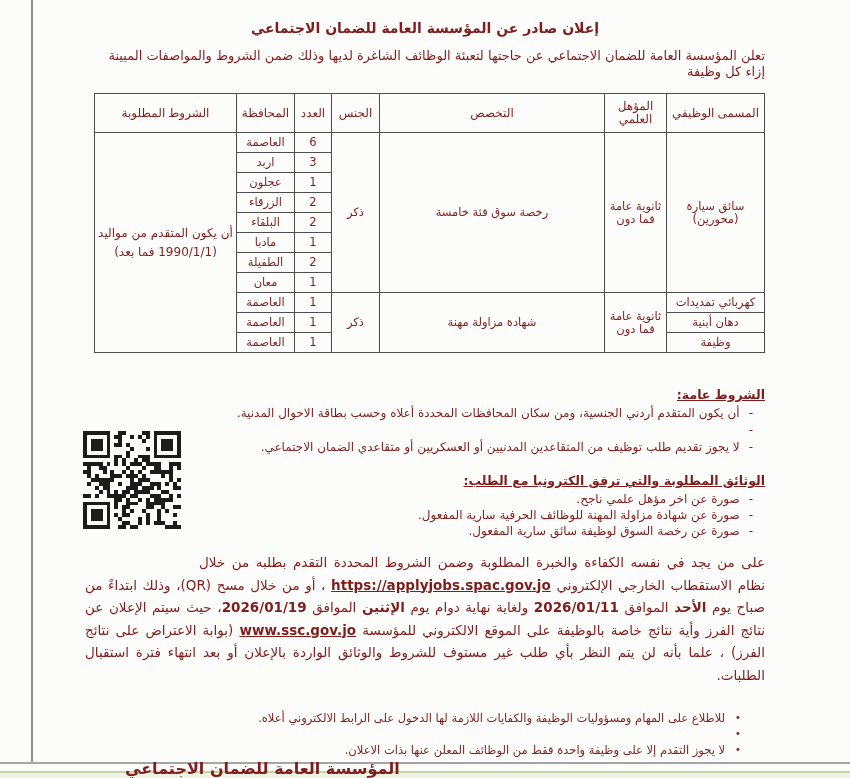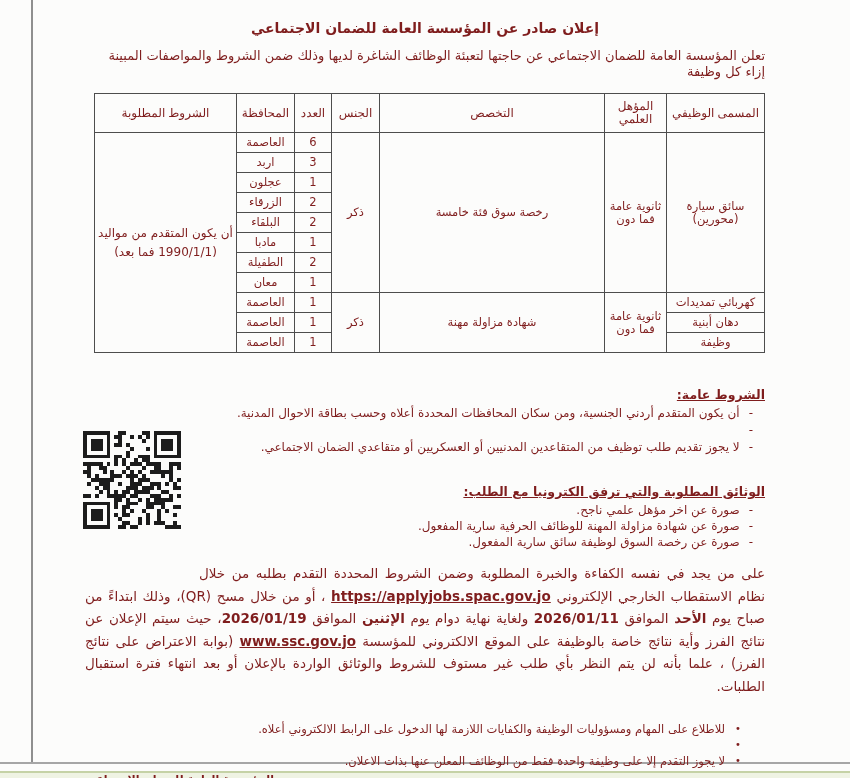--- a/index.html
+++ b/index.html
@@ -18,39 +18,39 @@
   table.jobs{border-collapse:collapse;table-layout:fixed;width:670px;margin-top:13px;
              font-size:11.5px;line-height:13px;}
   table.jobs th,table.jobs td{border:1px solid #4d4d4d;text-align:center;vertical-align:middle;
              padding:0 2px;overflow:hidden;}
   table.jobs th{height:38px;font-weight:normal;font-size:12px;font-family:Liberation Serif, serif;}
   table.jobs td{height:19px;}
   td.cond{font-size:12px;line-height:19px;}
 
   .sec-heading{margin:0;font-size:12.5px;font-weight:bold;text-decoration:underline;line-height:15px;}
   .h-general{margin-top:34px;}
-  .h-docs{margin-top:28px;}
+  .h-docs{margin-top:17px;}
   .dash-list{margin-top:3px;padding:0 12px 0 0;font-size:12px;}
   .dash-item{display:flex;gap:9px;line-height:17px;}
   .dash-item .mark{flex:0 0 auto;}
   .docs-list .dash-item{line-height:16px;}
 
   .qr{position:absolute;left:83px;top:428px;width:98px;height:104px;}
 
   .apply{margin:12px 0 0;font-size:13.5px;line-height:22.5px;text-align:justify;}
   .apply .qr-clear{float:left;width:114px;height:14px;}
   .apply .b{font-weight:bold;}
   .apply .num{font-weight:bold;unicode-bidi:embed;}
   .apply .link{font-weight:bold;text-decoration:underline;unicode-bidi:embed;}
 
   .notes{margin-top:24px;padding:0 24px 0 0;font-size:11.5px;}
   .note-item{display:flex;gap:10px;line-height:16px;}
   .note-item .mark{flex:0 0 auto;font-size:10px;line-height:16px;}
 
-  .footer{margin-top:2px;font-size:11px;font-weight:bold;text-align:left;line-height:17px;}
+  .footer{margin-top:2px;font-size:16px;font-weight:bold;text-align:left;line-height:17px;margin-left:40px;}
 </style>
 </head>
 <body>
 
 <div class="page">
   <div class="left-rule"></div>
   <div class="bottom-rule"></div>
   <div class="tint-line"></div>
   <div class="tint-strip"></div>
 

